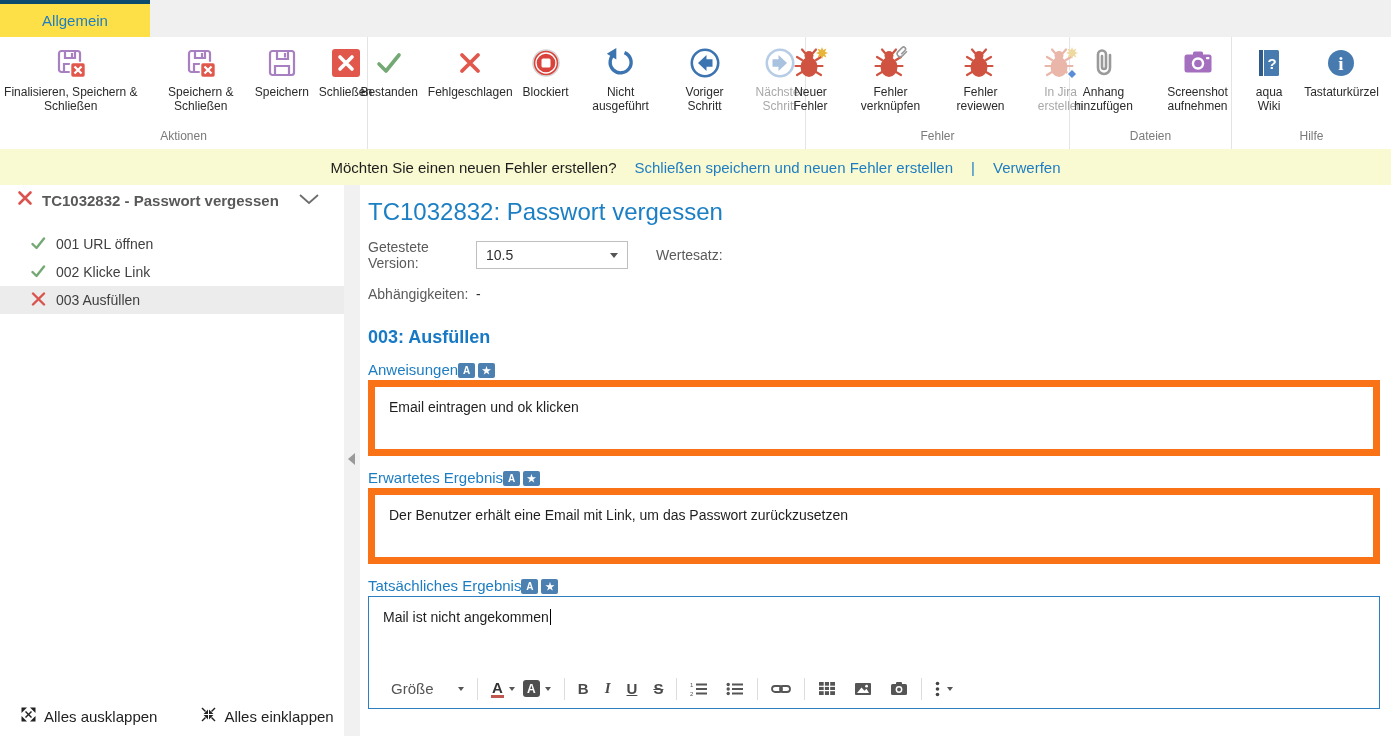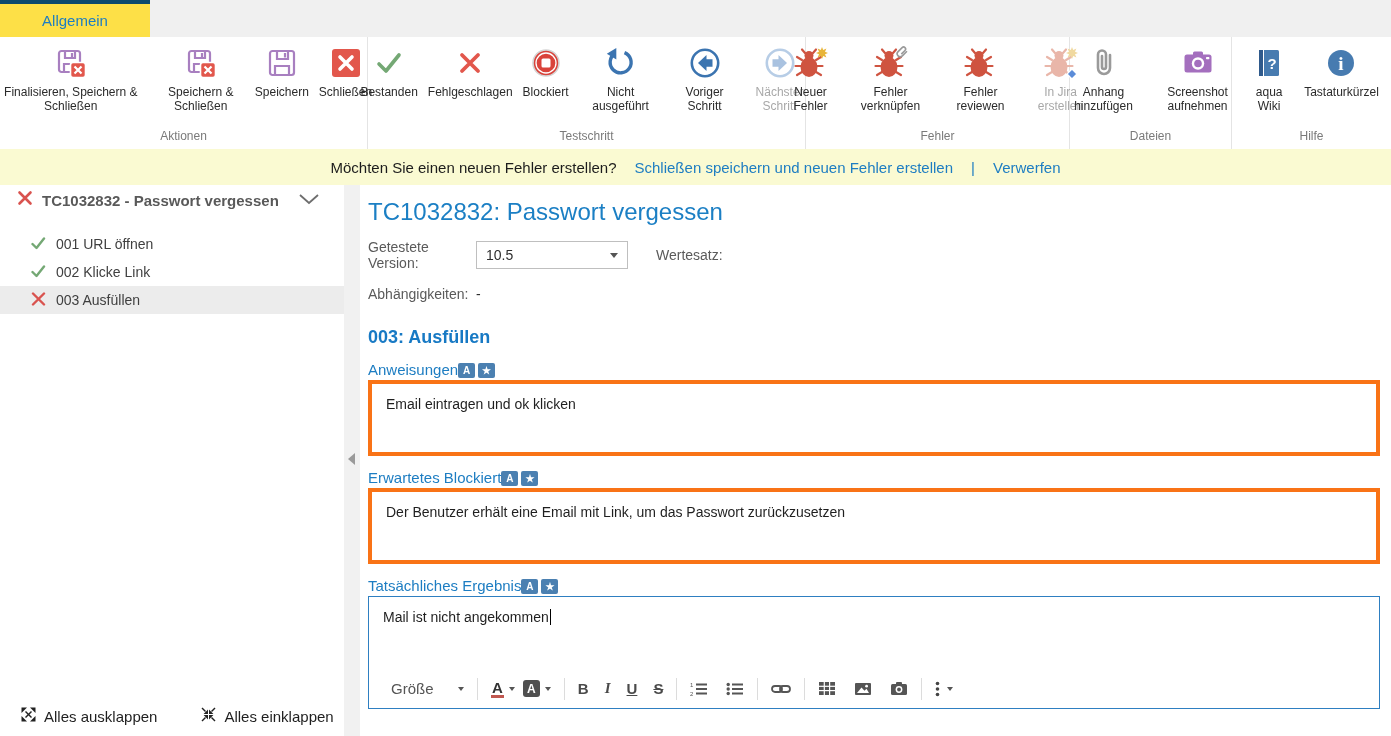--- a/index.html
+++ b/index.html
@@ -64,21 +64,21 @@
                 border-top:5px solid #555; }
   .valueset { margin-left:28px; }
   .dep-value { color:#2e2e2e; }
   .step-title { color:#1779c4; font-size:18px; font-weight:bold; margin:25px 0 0 0; }
   .field { margin-top:13px; }
   .field-head { display:flex; align-items:flex-end; justify-content:flex-start; margin-bottom:2px; }
   .field-label { color:#1d7dc2; font-size:15px; }
   .fmt-btns { display:flex; gap:3px; }
   .fmt-btn { width:17px; height:15px; background:#4b80b1; color:#fff; font-size:10px; font-weight:bold;
              display:flex; align-items:center; justify-content:center; border-radius:2px; cursor:pointer; }
-  .fbox { border:4px solid #f97316; background:#fff; padding:12px 14px; font-size:14px; color:#1f1f1f; }
+  .fbox { border:7px solid #f97316; background:#fff; padding:12px 14px; font-size:14px; color:#1f1f1f; }
   .fbox.h76 { height:76px; }
   .fbox.actual { border:1px solid #2e7fc1; height:113px; position:relative; padding-bottom:40px; }
   .text-cursor { display:inline-block; width:1px; height:16px; background:#000; vertical-align:-3px; margin-left:1px; }
   
   .editor-bar { position:absolute; left:1px; right:18px; bottom:1px; height:37px; background:#fff;
                 display:flex; align-items:center; padding-left:17px; }
   .esep { width:1px; height:22px; background:#dcdcdc; margin:0 9px; }
   .ebtn { display:flex; align-items:center; justify-content:center; padding:2px 4px; cursor:pointer; color:#4a4a4a; }
   .size-dd { display:flex; align-items:center; cursor:pointer; }
   .size-dd .stxt { font-size:15px; color:#555; width:62px; }
@@ -210,21 +210,20 @@
       <div class="rbtn disabled">
         <span class="ric">
           <svg width="34" height="34" viewBox="0 0 34 34">
               <circle cx="17" cy="17" r="13.2" fill="#fff" stroke="#b7cde6" stroke-width="2.6"></circle>
               <path d="M24 17 L15.5 9 V13.2 H9.5 V20.8 H15.5 V25 Z" fill="#a9c2e0"></path>
             </svg>
         </span>
         <span class="lbl w62">Nächster Schritt</span>
       </div>
     </div>
-    <div class="glabel">Testschritt</div>
   </div>
 
   <div class="rgroup g-defects">
     <div class="btnrow">
       <div class="rbtn">
         <span class="ric">
           <svg width="36" height="34" viewBox="0 0 36 34">
               <g stroke="#cf5340" stroke-width="2.2" stroke-linecap="round">
                 <line x1="12" y1="7" x2="9" y2="3.5"></line>
                 <line x1="20" y1="7" x2="23" y2="3.5"></line>
@@ -481,21 +480,21 @@
           <span class="fmt-btn">★</span>
         </span>
       </div>
       <div class="fbox h76">
         <span>Email eintragen und ok klicken</span>
       </div>
     </div>
 
     <div class="field">
       <div class="field-head">
-        <span class="field-label">Erwartetes Blockiert</span>
+        <span class="field-label">Erwartetes Ergebnis</span>
         <span class="fmt-btns">
           <span class="fmt-btn">A</span>
           <span class="fmt-btn">★</span>
         </span>
       </div>
       <div class="fbox h76">
         <span>Der Benutzer erhält eine Email mit Link, um das Passwort zurückzusetzen</span>
       </div>
     </div>
 

